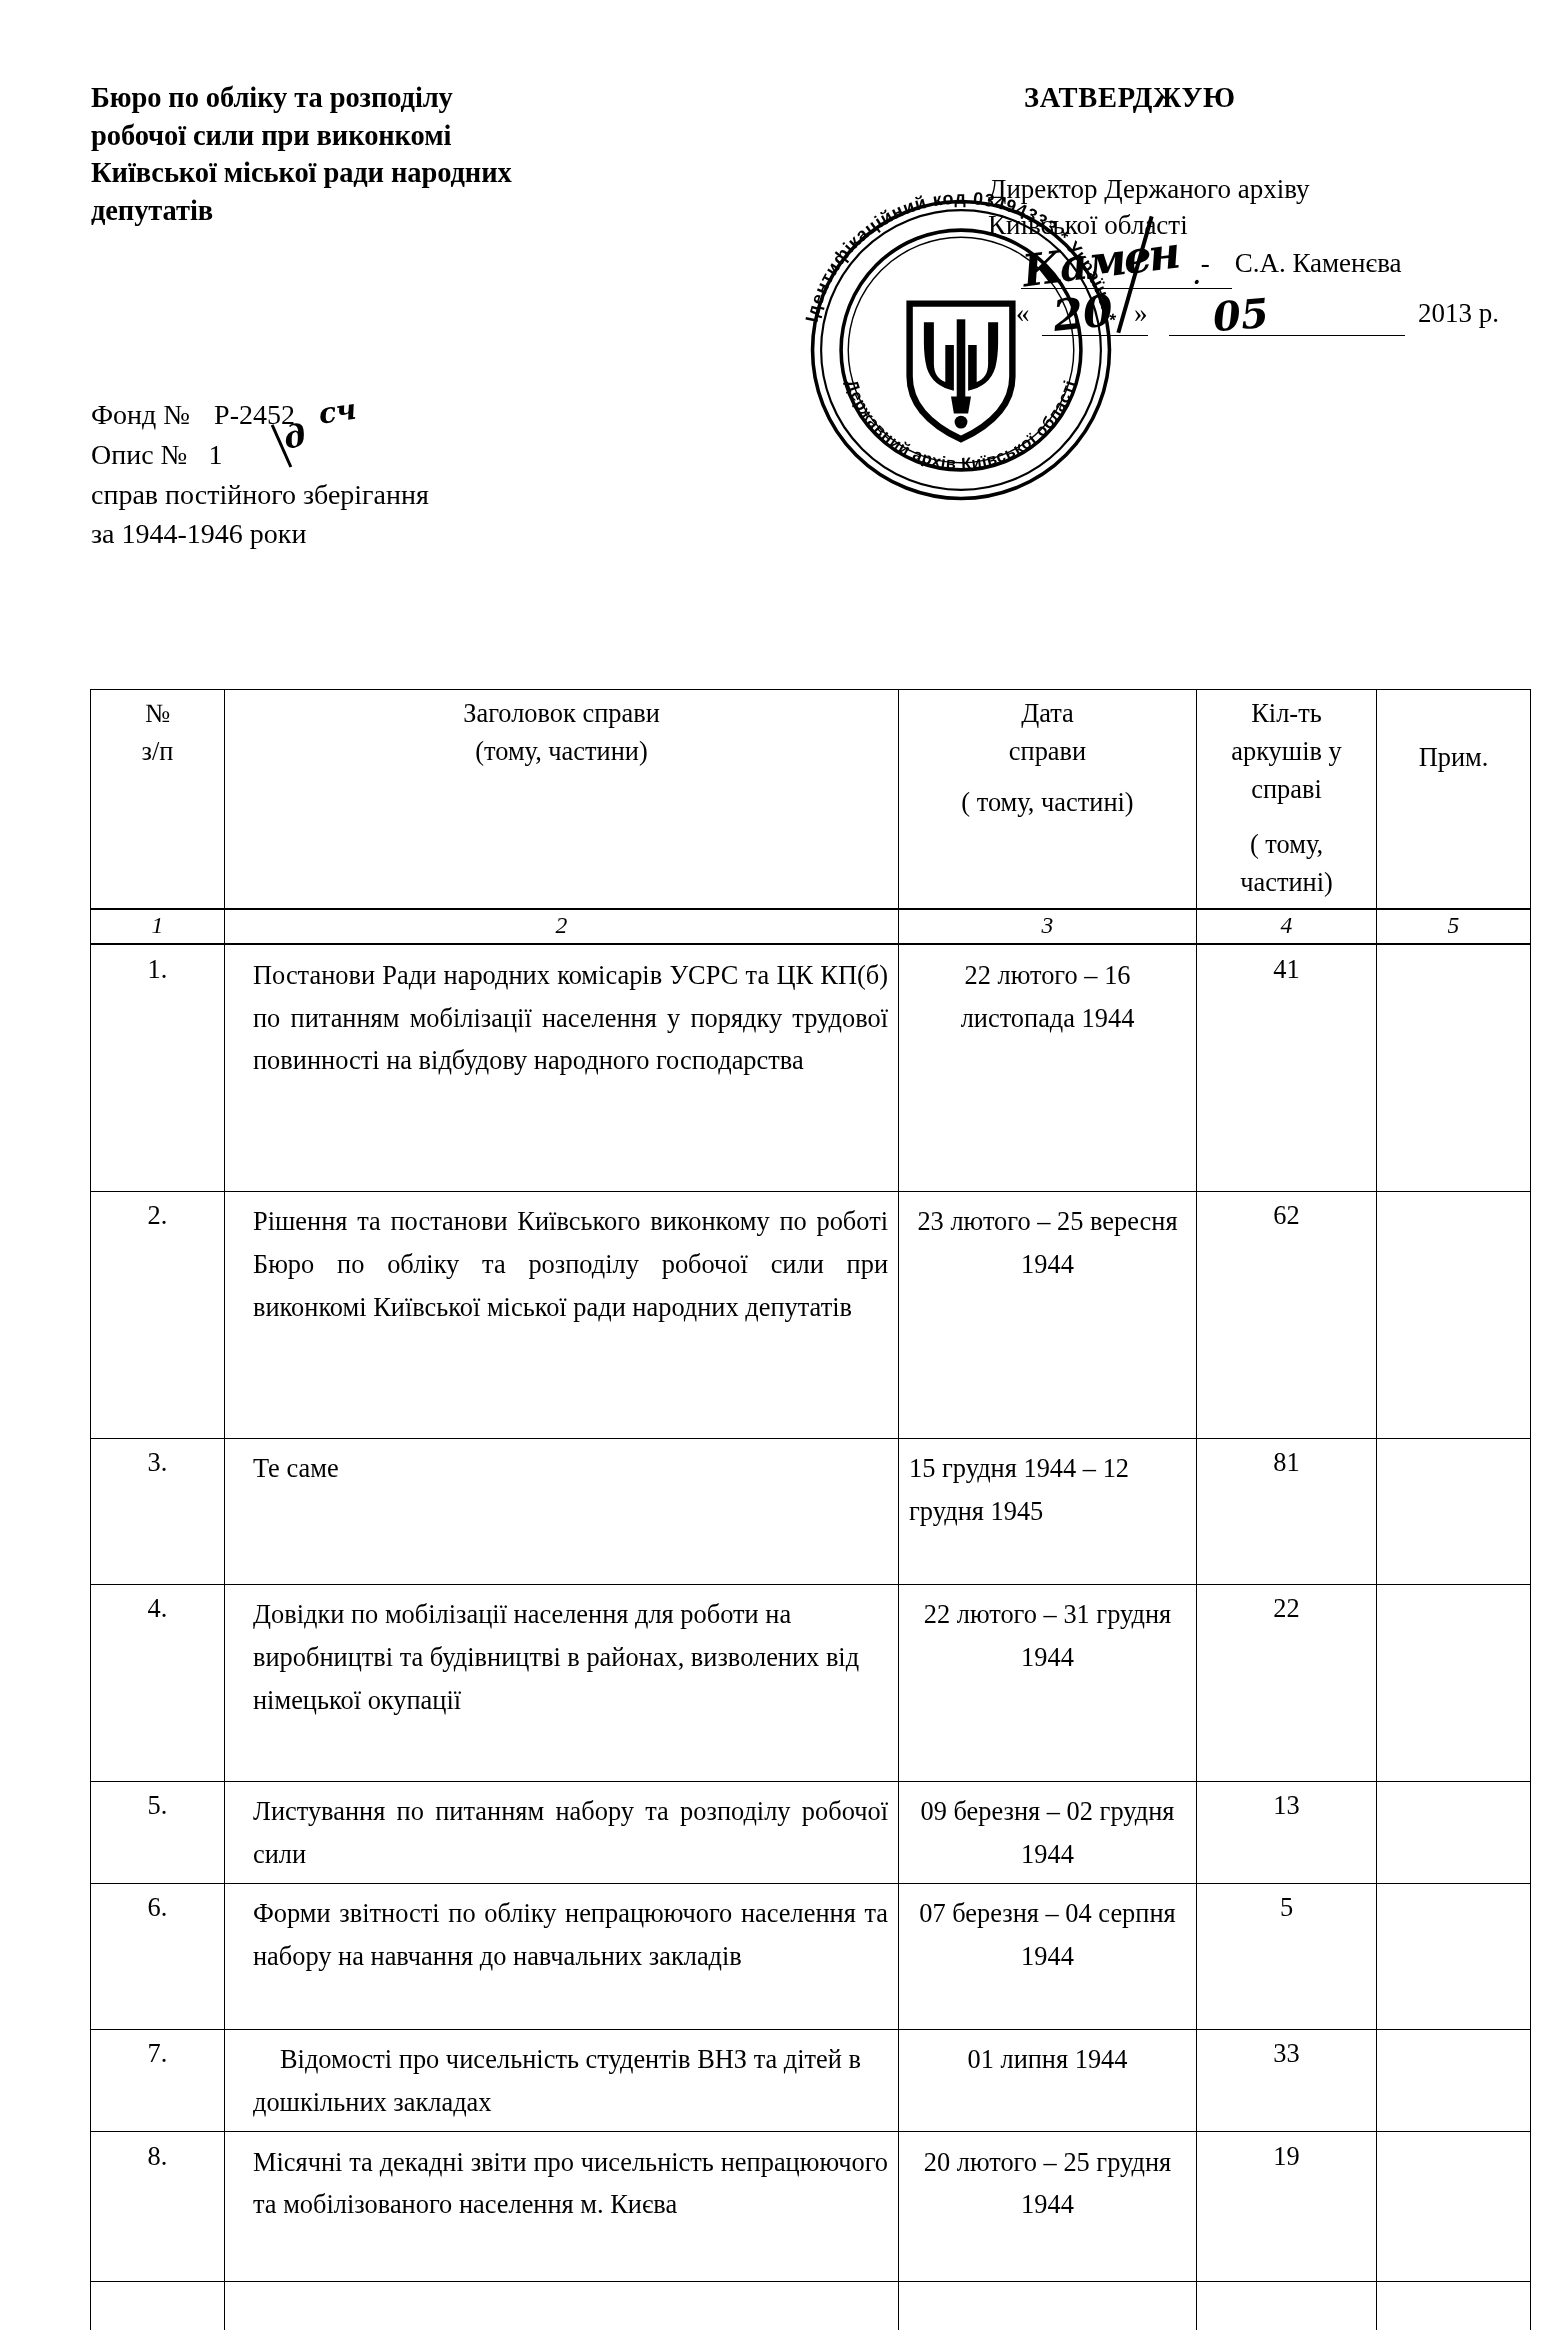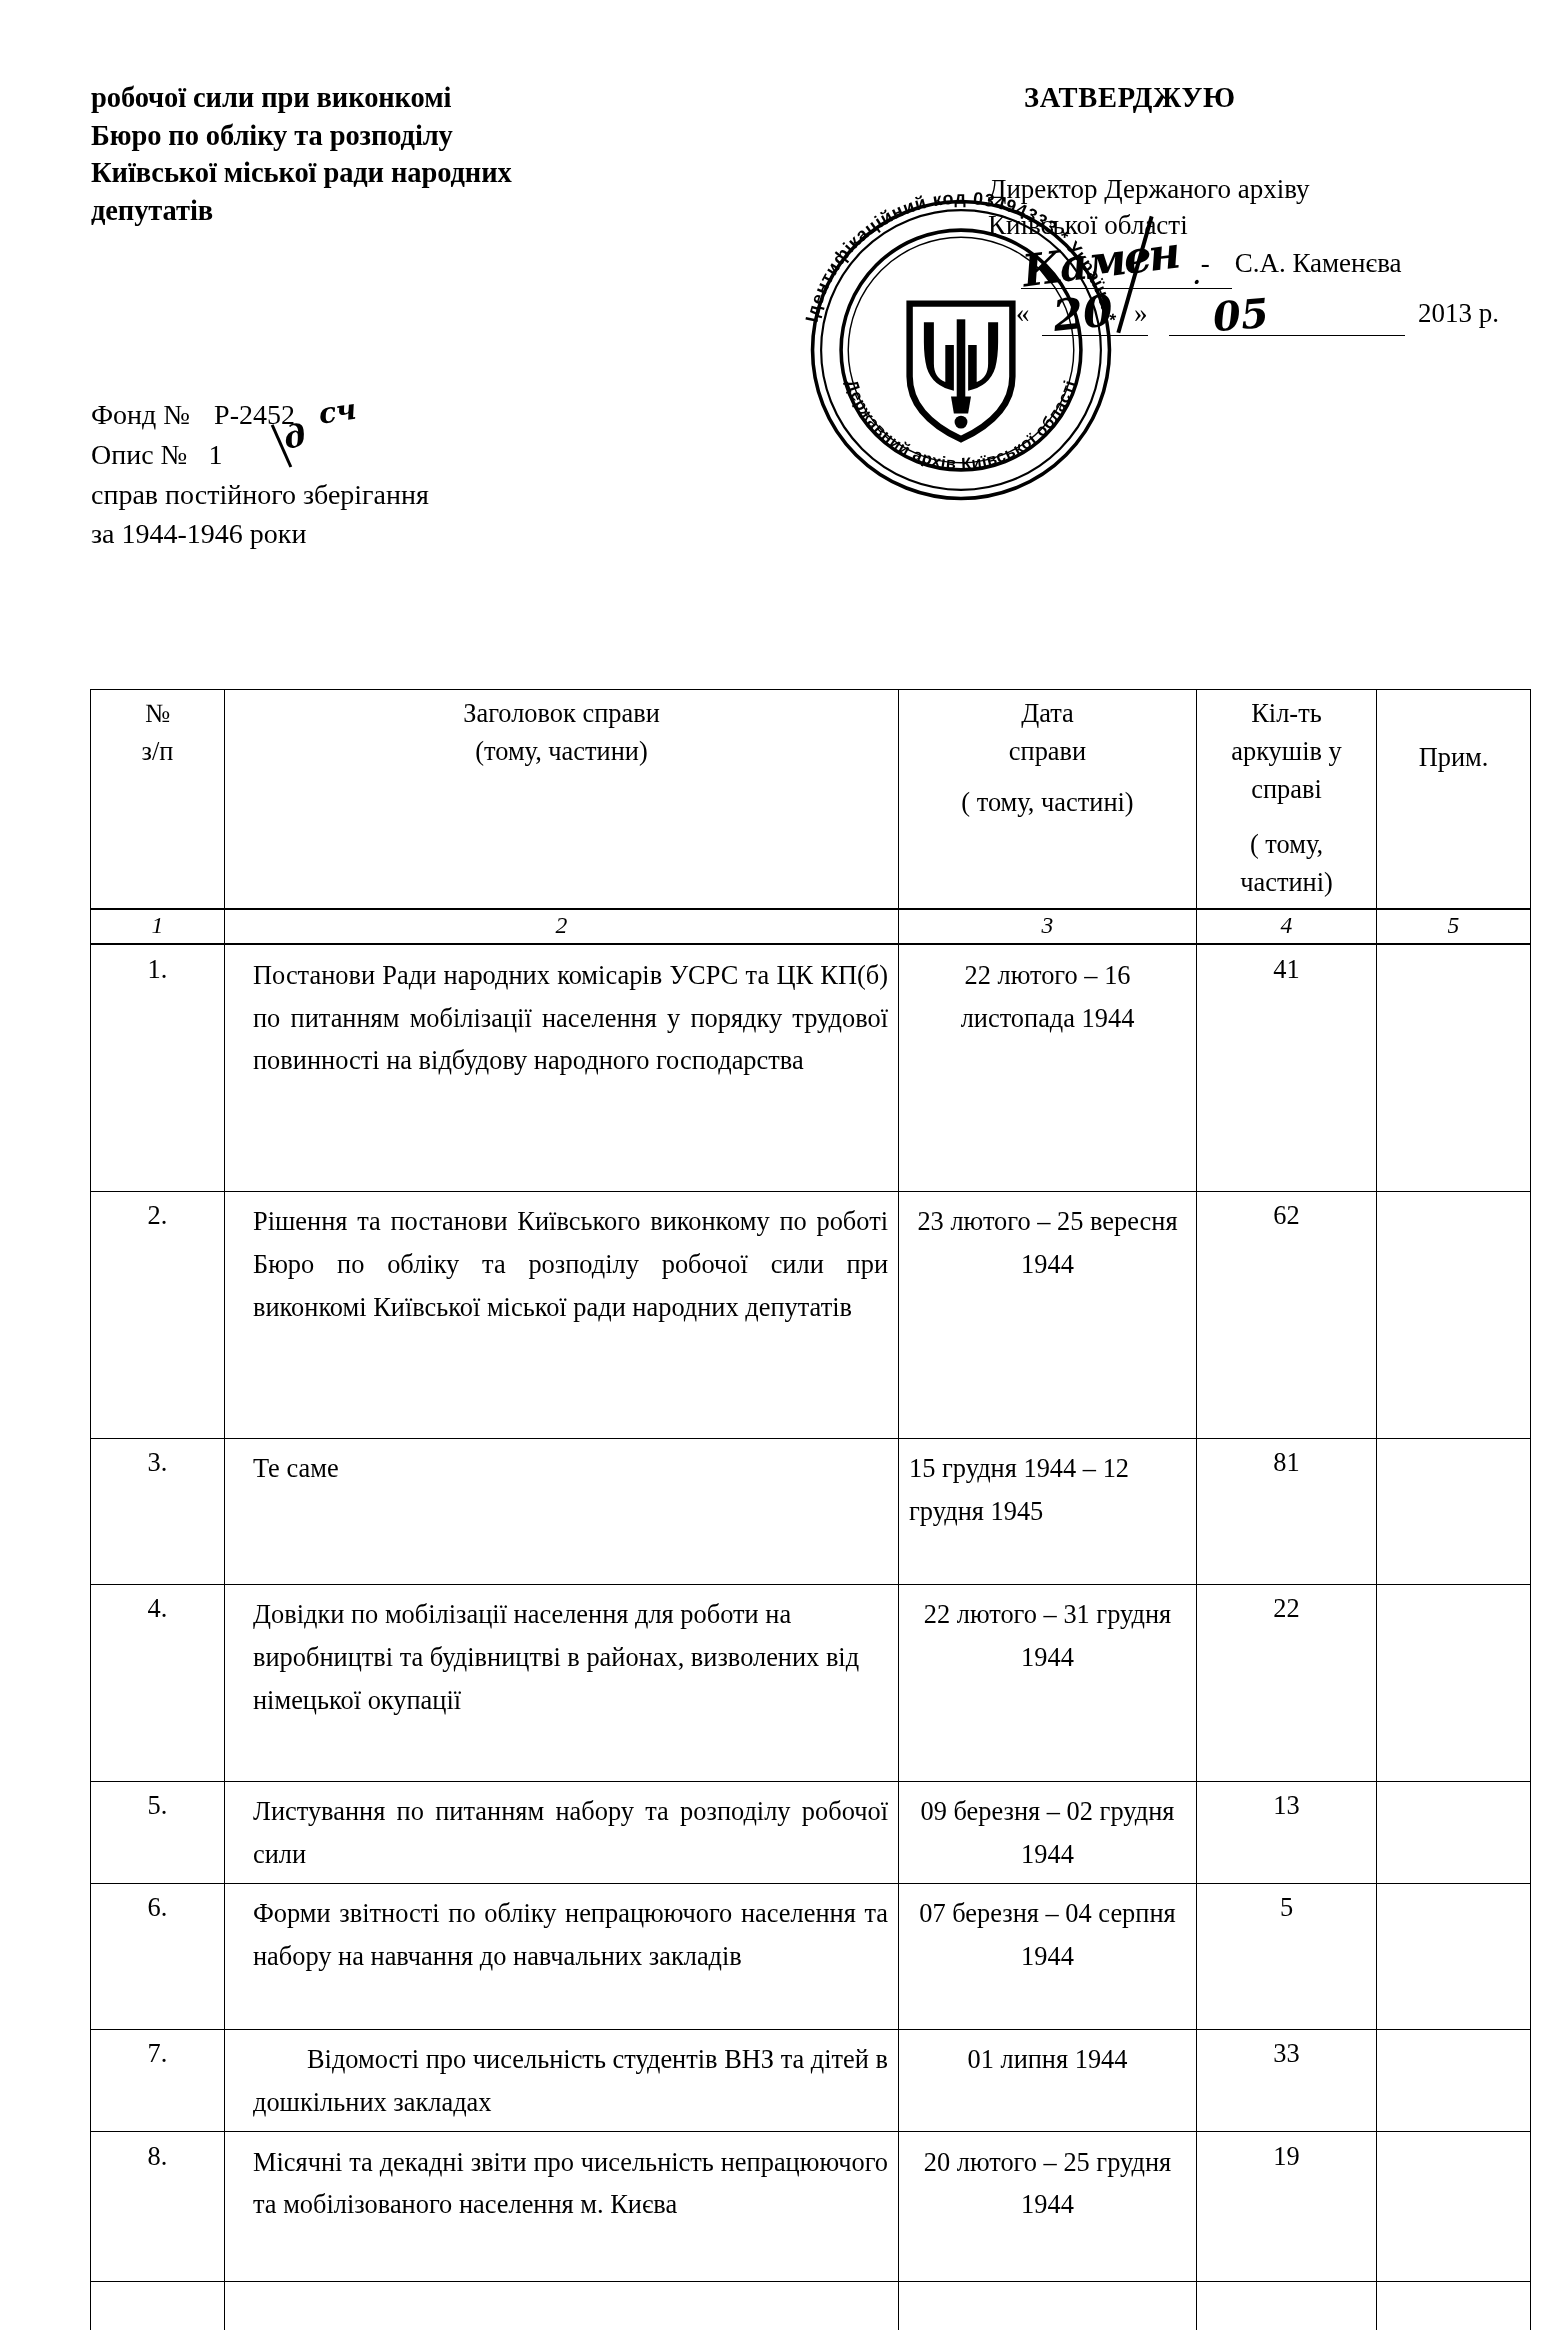--- a/index.html
+++ b/index.html
@@ -252,22 +252,22 @@
   }
   tbody td.note { }
 
   tbody tr.last-row td { border-bottom: 3.6px solid #000; }
   tbody tr.tail-row td { border-top: 1.4px solid #000; }
 </style>
 </head>
 <body>
 
 <div class="org-title">
+  <div>Бюро по обліку та розподілу</div>
   <div>робочої сили при виконкомі</div>
-  <div>Бюро по обліку та розподілу</div>
   <div>Київської міської ради народних</div>
   <div>депутатів</div>
 </div>
 
 <div class="approve-block">
   <span class="approve-word">ЗАТВЕРДЖУЮ</span>
 </div>
 
 <div class="approve-role">
   <div>Директор Держаного архіву</div>
@@ -425,21 +425,21 @@
     </tr>
     <tr style="height:146px">
       <td class="num">6.</td>
       <td class="title">Форми звітності по обліку непрацюючого населення та набору на навчання до навчальних закладів</td>
       <td class="date">07 березня – 04 серпня 1944</td>
       <td class="count">5</td>
       <td class="note"></td>
     </tr>
     <tr style="height:98px">
       <td class="num">7.</td>
-      <td class="title" style="text-align:right">Відомості про чисельність студентів ВНЗ та дітей в дошкільних закладах</td>
+      <td class="title" style="text-align:center">Відомості про чисельність студентів ВНЗ та дітей в дошкільних закладах</td>
       <td class="date">01 липня 1944</td>
       <td class="count">33</td>
       <td class="note"></td>
     </tr>
     <tr style="height:150px">
       <td class="num">8.</td>
       <td class="title">Місячні та декадні звіти про чисельність непрацюючого та мобілізованого населення м. Києва</td>
       <td class="date">20 лютого – 25 грудня 1944</td>
       <td class="count">19</td>
       <td class="note"></td>

